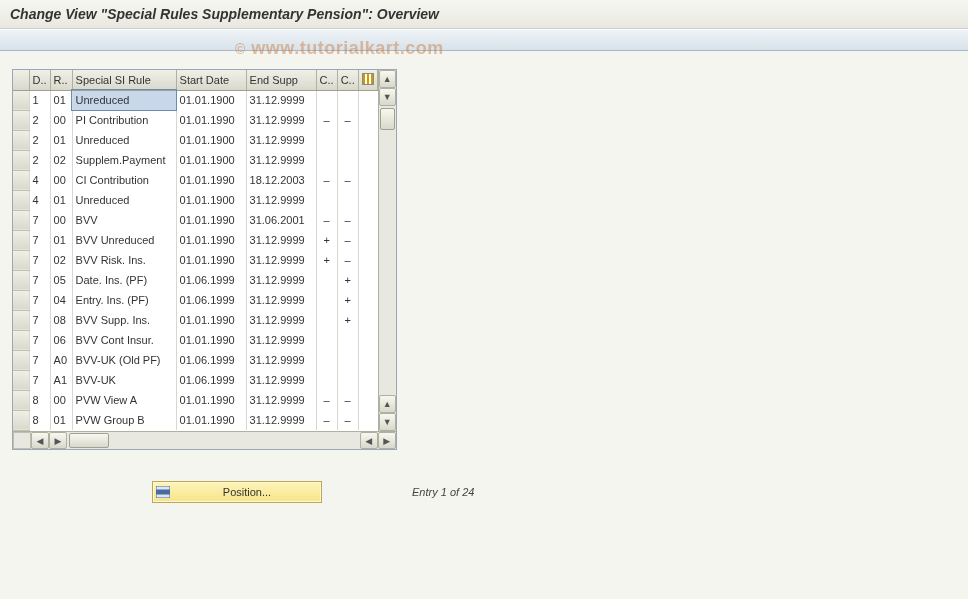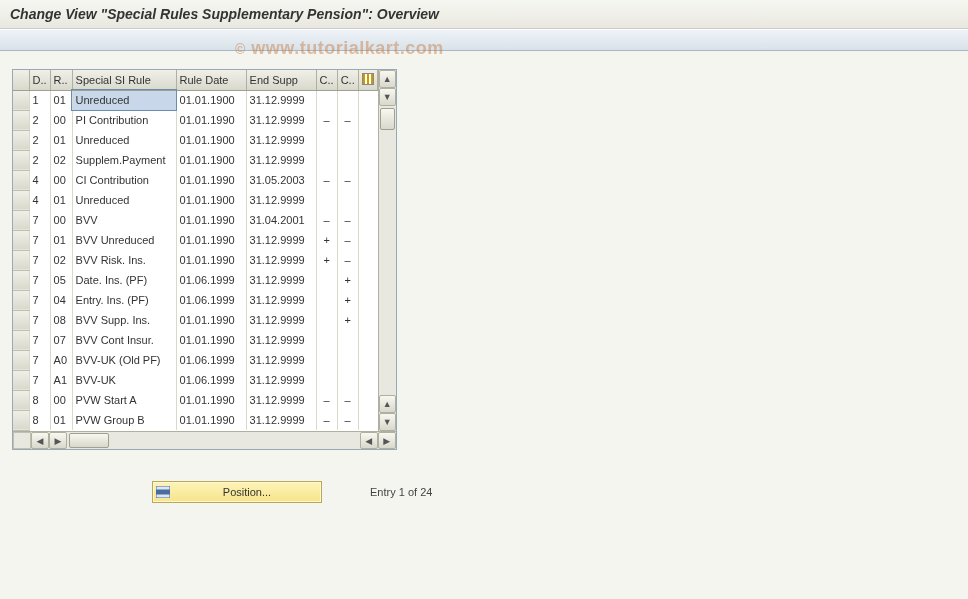--- a/index.html
+++ b/index.html
@@ -140,61 +140,61 @@
     .hthumb-left {
       position: absolute; left: 2px; top: 1px; bottom: 1px; width: 40px;
       background: linear-gradient(#f8f8f0,#d8d8cc);
       border: 1px solid #a0a090; border-radius: 2px;
     }
     .hcorner { width: 18px; background: #e8e8e0; border:1px solid #c0c0b0; }
     .footer-row {
       margin-top: 30px;
       display: flex;
       align-items: center;
-      gap: 48px;
+      gap: 90px;
       padding-left: 140px;
     }
     .pos-btn {
       display: flex;
       align-items: center;
       background: linear-gradient(#fdf3b8,#f7e58a);
       border: 1px solid #b8a85a;
       height: 22px;
       width: 170px;
       font-size: 11px;
       color: #333;
       cursor: pointer;
       box-shadow: inset 0 0 0 1px #fff8d0;
     }
     .pos-btn .pico {
       width: 20px; text-align:center;
     }
     .pos-btn .ptxt { flex:1; text-align:center; }
-    .entry-text { color: #444; font-size: 11px; }
+    .entry-text { color: #444; font-size: 11px; font-style: italic; }
     .picon-svg { display:inline-block; vertical-align:middle; }
   </style>
 </head>
 <body>
 
 <div class="title-bar">Change View "Special Rules Supplementary Pension": Overview</div>
 <div class="toolbar"></div>
 
 <div class="watermark"><span class="copy">©</span> <span>www.tutorialkart.com</span></div>
 
 <div class="content">
   <div class="grid-wrap">
     <div class="grid-inner">
       <table class="grid">
         <thead>
           <tr>
             <th class="col-sel"></th>
             <th class="col-d">D..</th>
             <th class="col-r">R..</th>
             <th class="col-rule">Special SI Rule</th>
-            <th class="col-start">Rule Date</th>
+            <th class="col-start">Start Date</th>
             <th class="col-end">End Supp</th>
             <th class="col-c1">C..</th>
             <th class="col-c2">C..</th>
             <th class="col-cfg"><span class="cfg-icon"></span></th>
           </tr>
         </thead>
         <tbody id="grid-body">
             <tr>
               <td class="col-sel"></td>
               <td class="col-d">1</td>
@@ -234,41 +234,41 @@
               <td class="col-end">31.12.9999</td>
               <td class="col-c1" style="text-align: center;"></td>
               <td class="col-c2" style="text-align: center;"></td>
             </tr>
             <tr>
               <td class="col-sel"></td>
               <td class="col-d">4</td>
               <td class="col-r">00</td>
               <td class="col-rule">CI Contribution</td>
               <td class="col-start">01.01.1990</td>
-              <td class="col-end">31.05.2003</td>
+              <td class="col-end">18.12.2003</td>
               <td class="col-c1" style="text-align: center;">–</td>
               <td class="col-c2" style="text-align: center;">–</td>
             </tr>
             <tr>
               <td class="col-sel"></td>
               <td class="col-d">4</td>
               <td class="col-r">01</td>
               <td class="col-rule">Unreduced</td>
               <td class="col-start">01.01.1900</td>
               <td class="col-end">31.12.9999</td>
               <td class="col-c1" style="text-align: center;"></td>
               <td class="col-c2" style="text-align: center;"></td>
             </tr>
             <tr>
               <td class="col-sel"></td>
               <td class="col-d">7</td>
               <td class="col-r">00</td>
               <td class="col-rule">BVV</td>
               <td class="col-start">01.01.1990</td>
-              <td class="col-end">31.04.2001</td>
+              <td class="col-end">31.06.2001</td>
               <td class="col-c1" style="text-align: center;">–</td>
               <td class="col-c2" style="text-align: center;">–</td>
             </tr>
             <tr>
               <td class="col-sel"></td>
               <td class="col-d">7</td>
               <td class="col-r">01</td>
               <td class="col-rule">BVV Unreduced</td>
               <td class="col-start">01.01.1990</td>
               <td class="col-end">31.12.9999</td>
@@ -311,21 +311,21 @@
               <td class="col-r">08</td>
               <td class="col-rule">BVV Supp. Ins.</td>
               <td class="col-start">01.01.1990</td>
               <td class="col-end">31.12.9999</td>
               <td class="col-c1" style="text-align: center;"></td>
               <td class="col-c2" style="text-align: center;">+</td>
             </tr>
             <tr>
               <td class="col-sel"></td>
               <td class="col-d">7</td>
-              <td class="col-r">07</td>
+              <td class="col-r">06</td>
               <td class="col-rule">BVV Cont Insur.</td>
               <td class="col-start">01.01.1990</td>
               <td class="col-end">31.12.9999</td>
               <td class="col-c1" style="text-align: center;"></td>
               <td class="col-c2" style="text-align: center;"></td>
             </tr>
             <tr>
               <td class="col-sel"></td>
               <td class="col-d">7</td>
               <td class="col-r">A0</td>
@@ -342,21 +342,21 @@
               <td class="col-rule">BVV-UK</td>
               <td class="col-start">01.06.1999</td>
               <td class="col-end">31.12.9999</td>
               <td class="col-c1" style="text-align: center;"></td>
               <td class="col-c2" style="text-align: center;"></td>
             </tr>
             <tr>
               <td class="col-sel"></td>
               <td class="col-d">8</td>
               <td class="col-r">00</td>
-              <td class="col-rule">PVW Start A</td>
+              <td class="col-rule">PVW View A</td>
               <td class="col-start">01.01.1990</td>
               <td class="col-end">31.12.9999</td>
               <td class="col-c1" style="text-align: center;">–</td>
               <td class="col-c2" style="text-align: center;">–</td>
             </tr>
             <tr>
               <td class="col-sel"></td>
               <td class="col-d">8</td>
               <td class="col-r">01</td>
               <td class="col-rule">PVW Group B</td>

